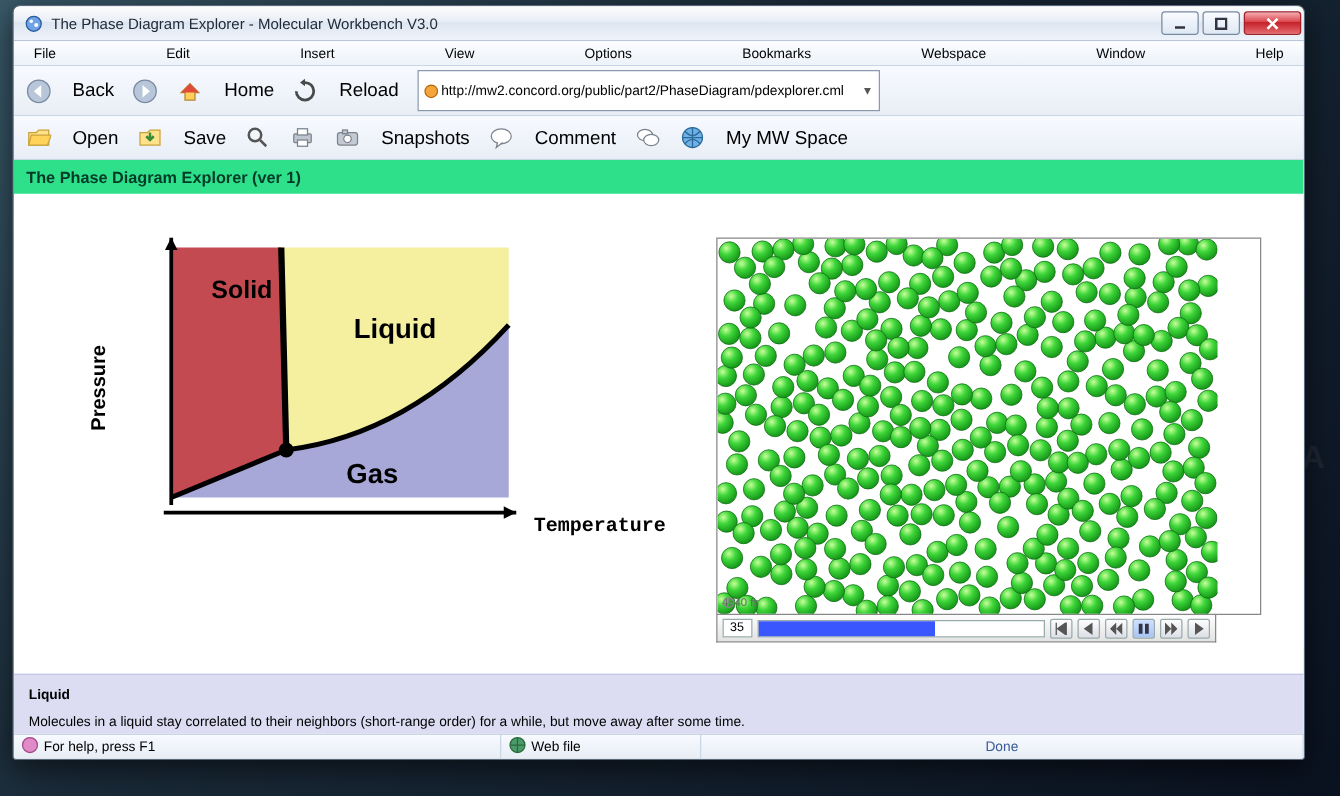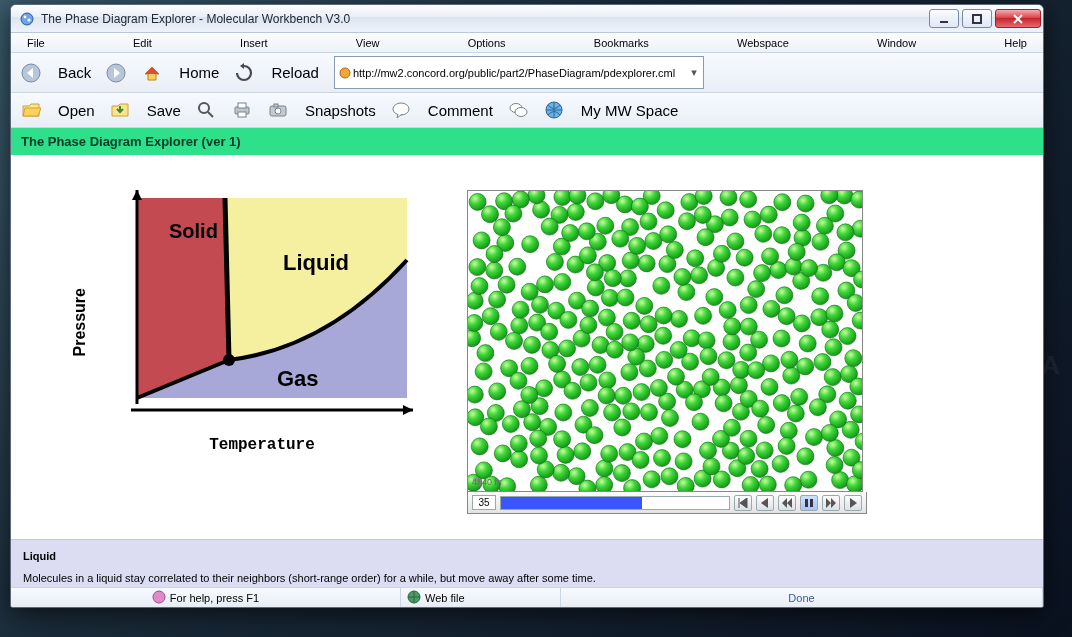--- a/index.html
+++ b/index.html
@@ -19,30 +19,30 @@
 .toolbar { background:linear-gradient(#f7faff,#e9eef6); border-bottom:1px solid #cbd6e4; display:flex; align-items:center; padding:3px 6px; gap:4px; }
 .tbtn { display:flex; align-items:center; gap:16px; padding:2px 6px 2px 2px; border:1px solid transparent; border-radius:3px; font-size:15px; }
 .tbtn .ico { width:22px; height:22px; display:flex; align-items:center; justify-content:center; }
 .urlbox { flex:0 0 auto; display:flex; align-items:center; border:1px solid #8a9ab0; background:#fff; height:33px; width:370px; font-size:11px; padding:0 2px 0 4px; margin-left:4px; }
 .urlbox .url { flex:1; white-space:nowrap; overflow:hidden; }
 .urlbox .dd { width:14px; text-align:center; color:#555; }
 .toolbar2 { background:linear-gradient(#f7faff,#e9eef6); border-bottom:1px solid #cbd6e4; display:flex; align-items:flex-start; padding:3px 6px; gap:4px; }
 .content { flex:1; background:#fff; display:flex; flex-direction:column; overflow:hidden;gap:21px; }
 .greenbar { background:#2ee08a; padding:6px 10px; font-family: Verdana, sans-serif; font-size:13px; font-weight:bold; color:#003b28; }
 .mainrow { flex:1; display:flex; align-items:flex-start; gap:40px; padding:14px 26px 4px 60px; background:#fff; }
-.phasewrap { display:flex; flex-direction:column; align-items:center; }
+.phasewrap { display:flex; flex-direction:row; align-items:flex-end; }
 .infobox { background:#dcdcf2; border-top:1px solid #c6c6e6; padding:10px 12px 18px 12px; font-family: Verdana, sans-serif; font-size:11px; }
 .infobox .phaselabel { font-weight:bold; margin-bottom:10px; }
 .statusbar { height:20px; background:linear-gradient(#f7faff,#e8edf5); border-top:1px solid #cbd6e4; display:flex; align-items:center; font-size:11px; }
 .statusbar .cell { display:flex; align-items:center; gap:4px; padding:0 6px; height:100%; border-right:1px solid #cbd6e4; }
-.statusbar .cell.help { flex:0 0 390px;justify-content:center; }
+.statusbar .cell.help { flex:0 0 390px; }
 .statusbar .cell.prog { flex:1; justify-content:center; color:#3a5a9a; }
 .statusbar .cell.web { flex:0 0 160px; }
 .sim { width:400px; }
-.simview { width:396px; height:302px; border:1px solid #888; background:#fff; position:relative; overflow:hidden; }
+.simview { width:436px; height:302px; border:1px solid #888; background:#fff; position:relative; overflow:hidden; }
 .simview svg { position:absolute; inset:0; }
 .simfooter { display:flex; align-items:center; height:22px; border:1px solid #888; border-top:0; background:linear-gradient(#fdfdfd,#e3e3e3); padding:0 4px; gap:4px; }
 .simcount { width:24px; height:15px; border:1px solid #9aa; background:#fff; font-size:10px; text-align:center; line-height:13px; }
 .simslider { flex:1; height:14px; border:1px solid #9aa; background:#fff; position:relative; }
 .simslider .fill { position:absolute; left:0; top:0; bottom:0; width:62%; background:#3a57ff; }
 .simctrl { width:18px; height:16px; border:1px solid #9aa; border-radius:2px; background:linear-gradient(#fdfdfd,#dcdfe6); display:flex; align-items:center; justify-content:center; }
 .simctrl svg { display:block; }
 .timestamp { position:absolute; left:4px; bottom:4px; font-size:9px; color:#666; display:flex; align-items:center; gap:2px; }
 .templabel { font-family: Liberation Mono, monospace; font-size:16px; font-weight:bold; text-align:center; margin-top:6px; }
 .pressurelabel { font-family: Arial; font-size:16px; font-weight:bold; writing-mode:vertical-rl; transform:rotate(180deg); }

